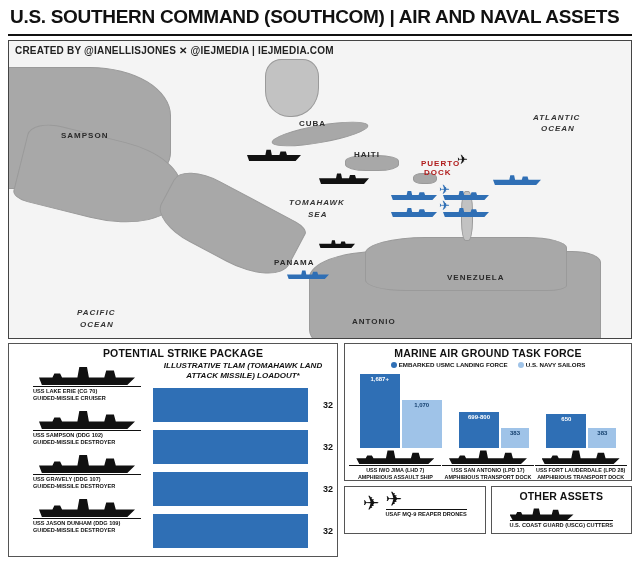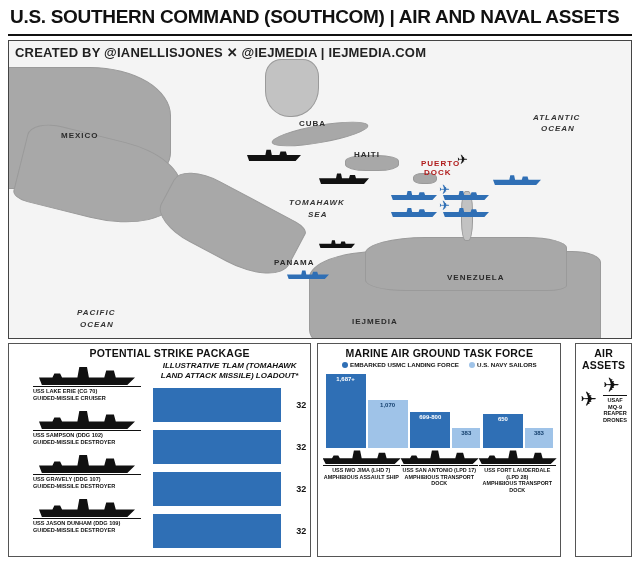--- a/index.html
+++ b/index.html
@@ -31,21 +31,21 @@
   .map-panel{
     position:relative;
     margin:4px 8px 0 8px;
     height:297px;
     border:1px solid #444;
     background:#f2f2f2;
     overflow:hidden;
   }
   .credit{
     position:absolute;top:4px;left:6px;
-    font-size:13px;font-weight:bold;color:#222;
+    font-size:10px;font-weight:bold;color:#222;
     letter-spacing:0.2px;
     z-index:6;
   }
   .sea{
     position:absolute;inset:0;
     background:#f4f4f4;
   }
   .land{
     position:absolute;
     background:#b6b6b6;
@@ -129,21 +129,21 @@
   .bar{
     height:34px;background:#2f6fb5;flex:1;
   }
   .bar-val{
     width:22px;text-align:right;
     font-size:9px;font-weight:bold;
     padding-left:3px;
   }
 
   
-  .right-col{flex:1;display:flex;gap:14px;}
+  .right-col{flex:1;display:flex;flex-direction:column;gap:5px;}
   .magtf{}
   .legend{
     display:flex;justify-content:center;gap:10px;align-items:center;
     font-size:6.2px;font-weight:bold;padding-bottom:2px;
   }
   .dot{width:6px;height:6px;border-radius:50%;display:inline-block;margin-right:2px;vertical-align:middle;}
   .dot.dark{background:#2f6fb5;}
   .dot.light{background:#9fc3e8;}
 
   .magtf-chart{
@@ -213,32 +213,32 @@
     <div class="land dark" style="left:262px;top:84px;width:96px;height:16px;border-radius:50%;transform:rotate(-10deg);"></div>
     <div class="land dark" style="left:336px;top:114px;width:52px;height:14px;border-radius:40%;"></div>
     <div class="land dark" style="left:404px;top:132px;width:22px;height:9px;border-radius:40%;"></div>
     <div class="land dark" style="left:150px;top:150px;width:140px;height:66px;border-radius:30% 10% 40% 30%;transform:rotate(28deg);"></div>
     <div class="land dark" style="left:300px;top:210px;width:290px;height:110px;border-radius:24% 10% 10% 30%;"></div>
     <div class="land dark" style="left:356px;top:196px;width:200px;height:52px;border-radius:30% 20% 10% 20%;"></div>
     <div class="land light" style="left:452px;top:150px;width:10px;height:48px;border-radius:40%;"></div>
 
     <div class="credit">CREATED BY @IANELLISJONES ✕ @IEJMEDIA | IEJMEDIA.COM</div>
 
-    <div class="maplabel" style="left:52px;top:90px;">MEXICO</div>
+    <div class="maplabel" style="left:52px;top:90px;">SAMPSON</div>
     <div class="maplabel" style="left:290px;top:78px;">CUBA</div>
     <div class="maplabel" style="left:345px;top:109px;">HAITI</div>
     <div class="maplabel red" style="left:412px;top:118px;">PUERTO</div>
     <div class="maplabel red" style="left:415px;top:127px;">DOCK</div>
     <div class="maplabel italic" style="left:524px;top:72px;">ATLANTIC</div>
     <div class="maplabel italic" style="left:532px;top:83px;">OCEAN</div>
     <div class="maplabel italic" style="left:280px;top:157px;">TOMAHAWK</div>
     <div class="maplabel italic" style="left:299px;top:169px;">SEA</div>
     <div class="maplabel" style="left:265px;top:217px;">PANAMA</div>
     <div class="maplabel" style="left:438px;top:232px;">VENEZUELA</div>
-    <div class="maplabel" style="left:343px;top:276px;">IEJMEDIA</div>
+    <div class="maplabel" style="left:343px;top:276px;">ANTONIO</div>
     <div class="maplabel italic" style="left:68px;top:267px;">PACIFIC</div>
     <div class="maplabel italic" style="left:71px;top:279px;">OCEAN</div>
 
     <div class="marker" style="left:238px;top:104px;width:54px;height:16px;">
         <div class="ship-silhouette"></div>
       </div>
     <div class="marker" style="left:310px;top:128px;width:50px;height:15px;">
         <div class="ship-silhouette"></div>
       </div>
     <div class="marker ship-blue" style="left:484px;top:130px;width:48px;height:14px;">
@@ -415,28 +415,38 @@
             <div class="cap-text">
               <div>USS FORT LAUDERDALE (LPD 28)</div>
               <div>AMPHIBIOUS TRANSPORT DOCK</div>
             </div>
           </div>
         </div>
       </div>
 
       <div class="sub-row">
         <div class="panel air">
-          <div class="panel-title">AIR ASSETS</div>
           <div class="air-body">
             <div class="air-icon">✈</div>
             <div>
               <div class="air-icon">✈</div>
               <div class="asset-text">USAF MQ-9
 REAPER DRONES</div>
             </div>
           </div>
         </div>
 
+        <div class="panel other">
+          <div class="panel-title">OTHER ASSETS</div>
+          <div class="other-body">
+            <div>
+              <div class="mini-ship2">
+                  <div class="ship-silhouette"></div>
+                </div>
+              <div class="asset-text">U.S. COAST GUARD (USCG) CUTTERS</div>
+            </div>
+          </div>
+        </div>
       </div>
 
     </div>
   </div>
 </div>
 
 </body></html>

